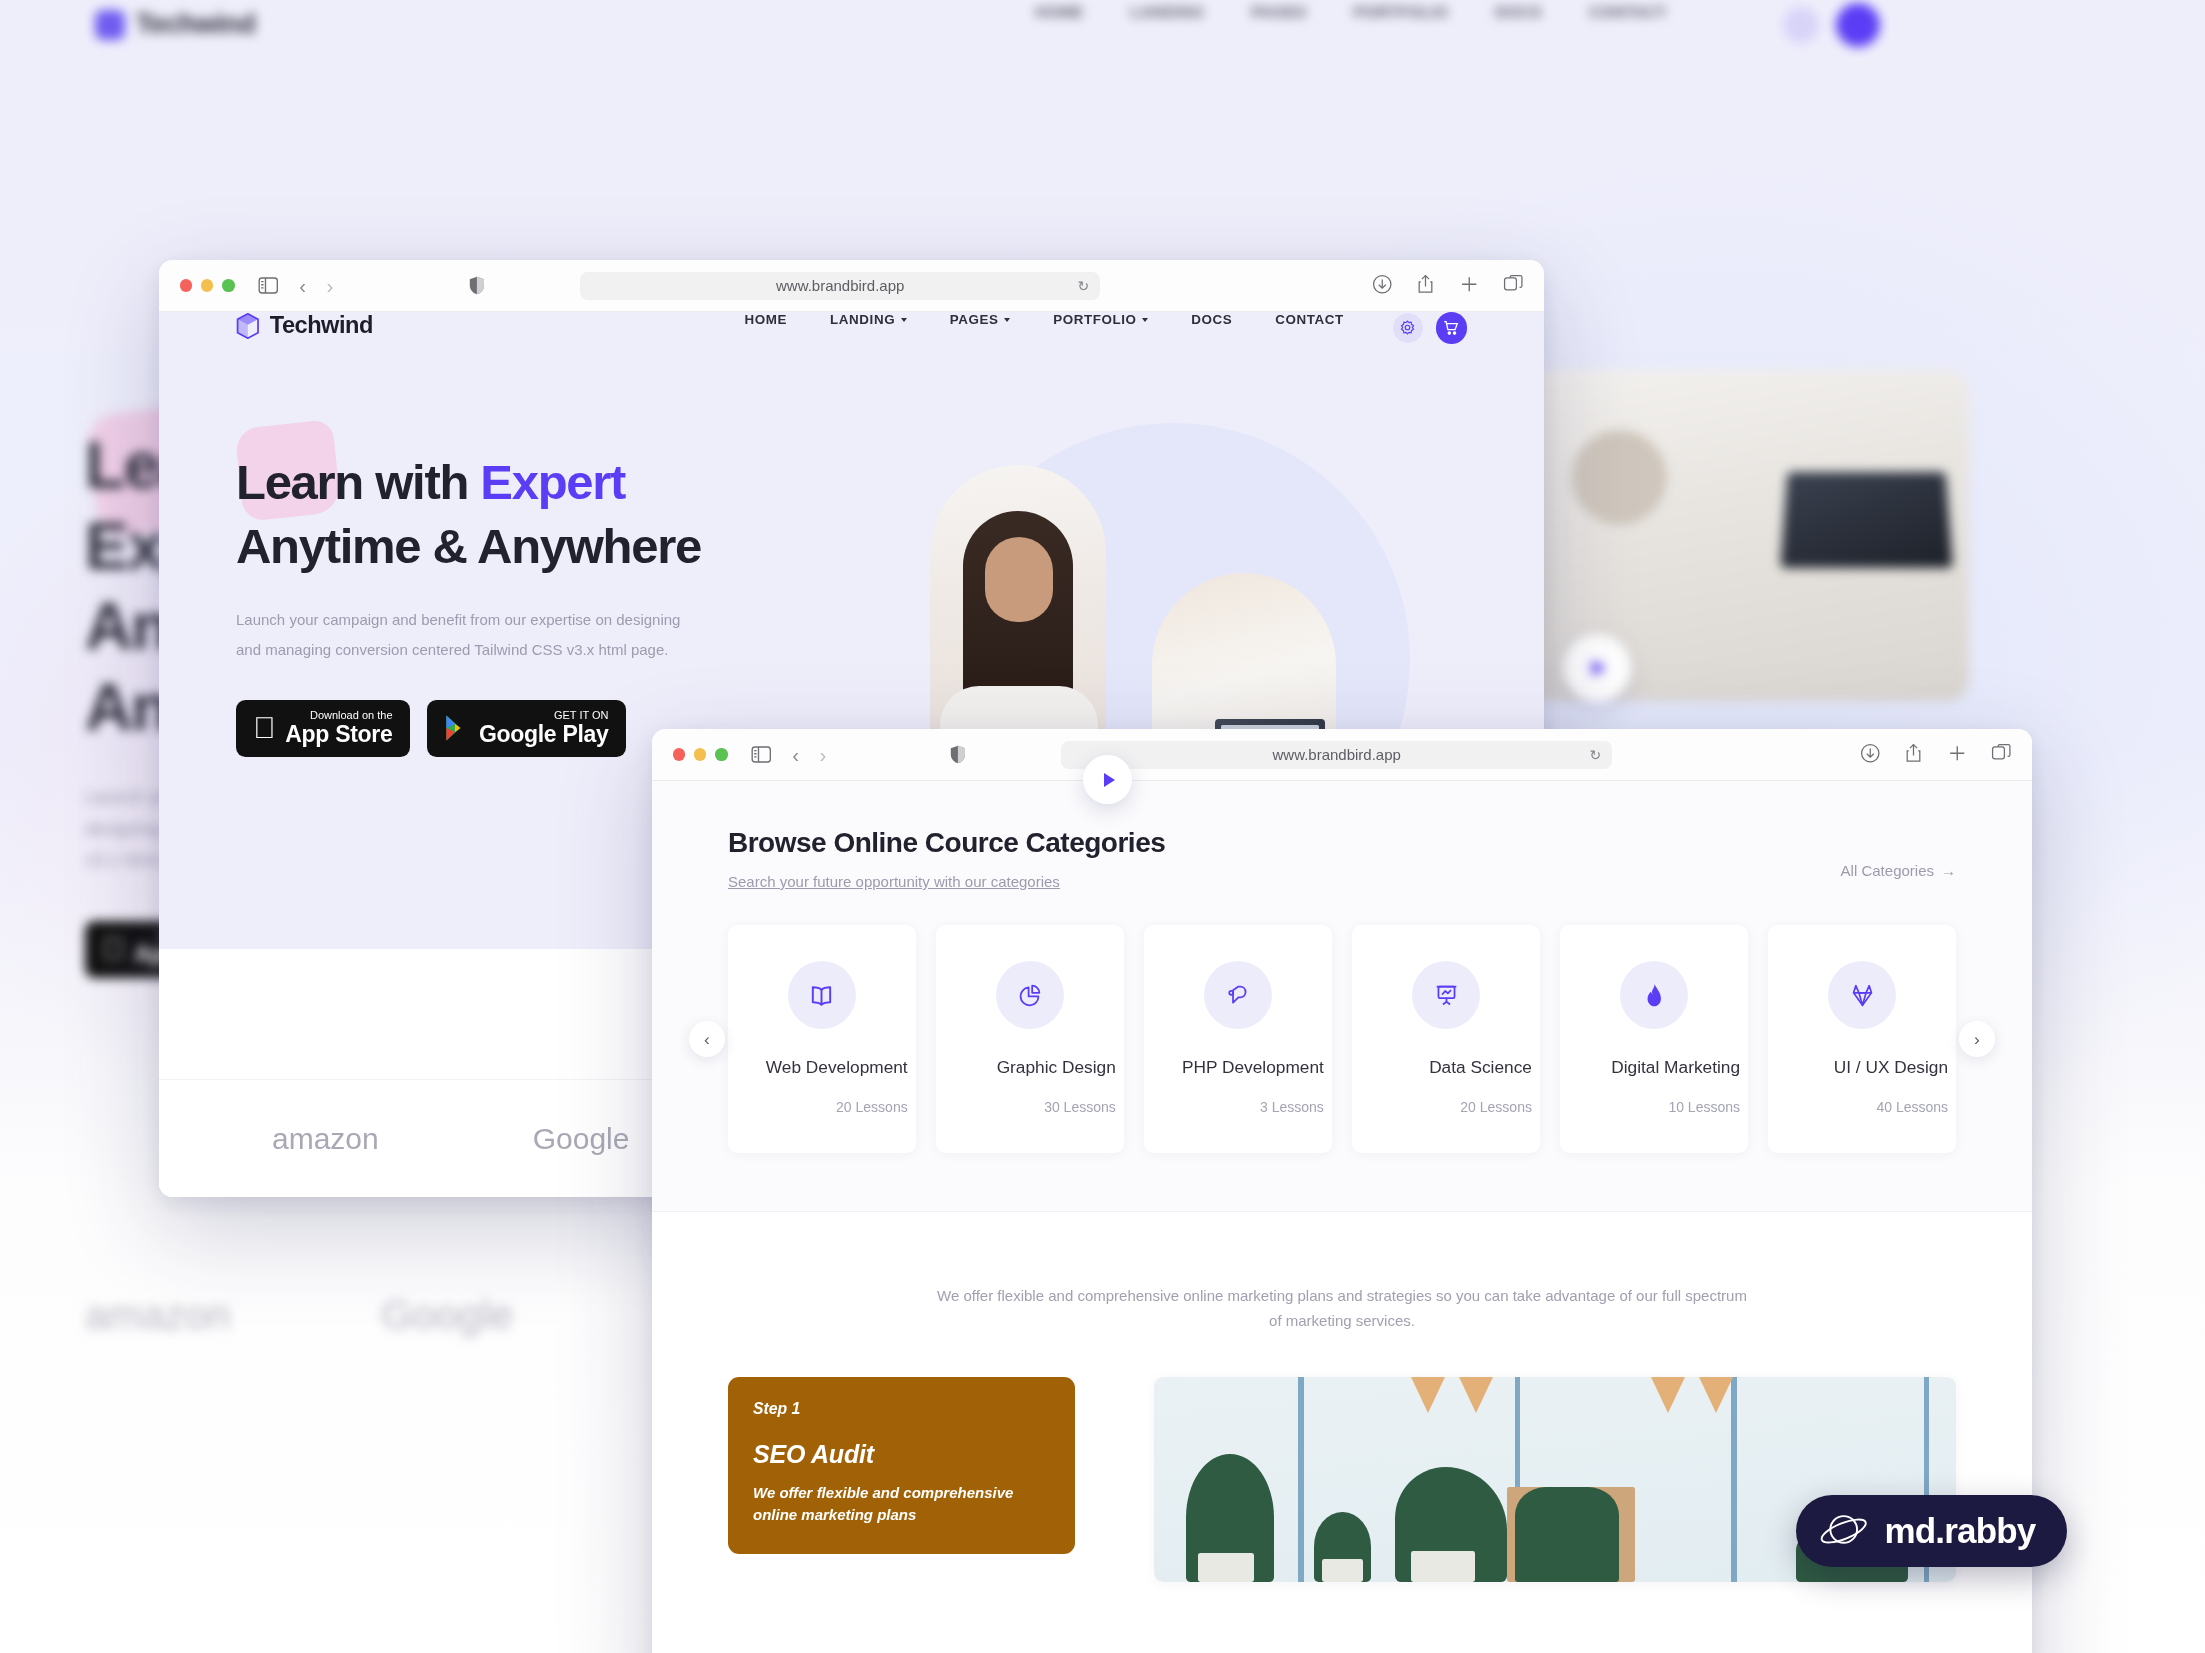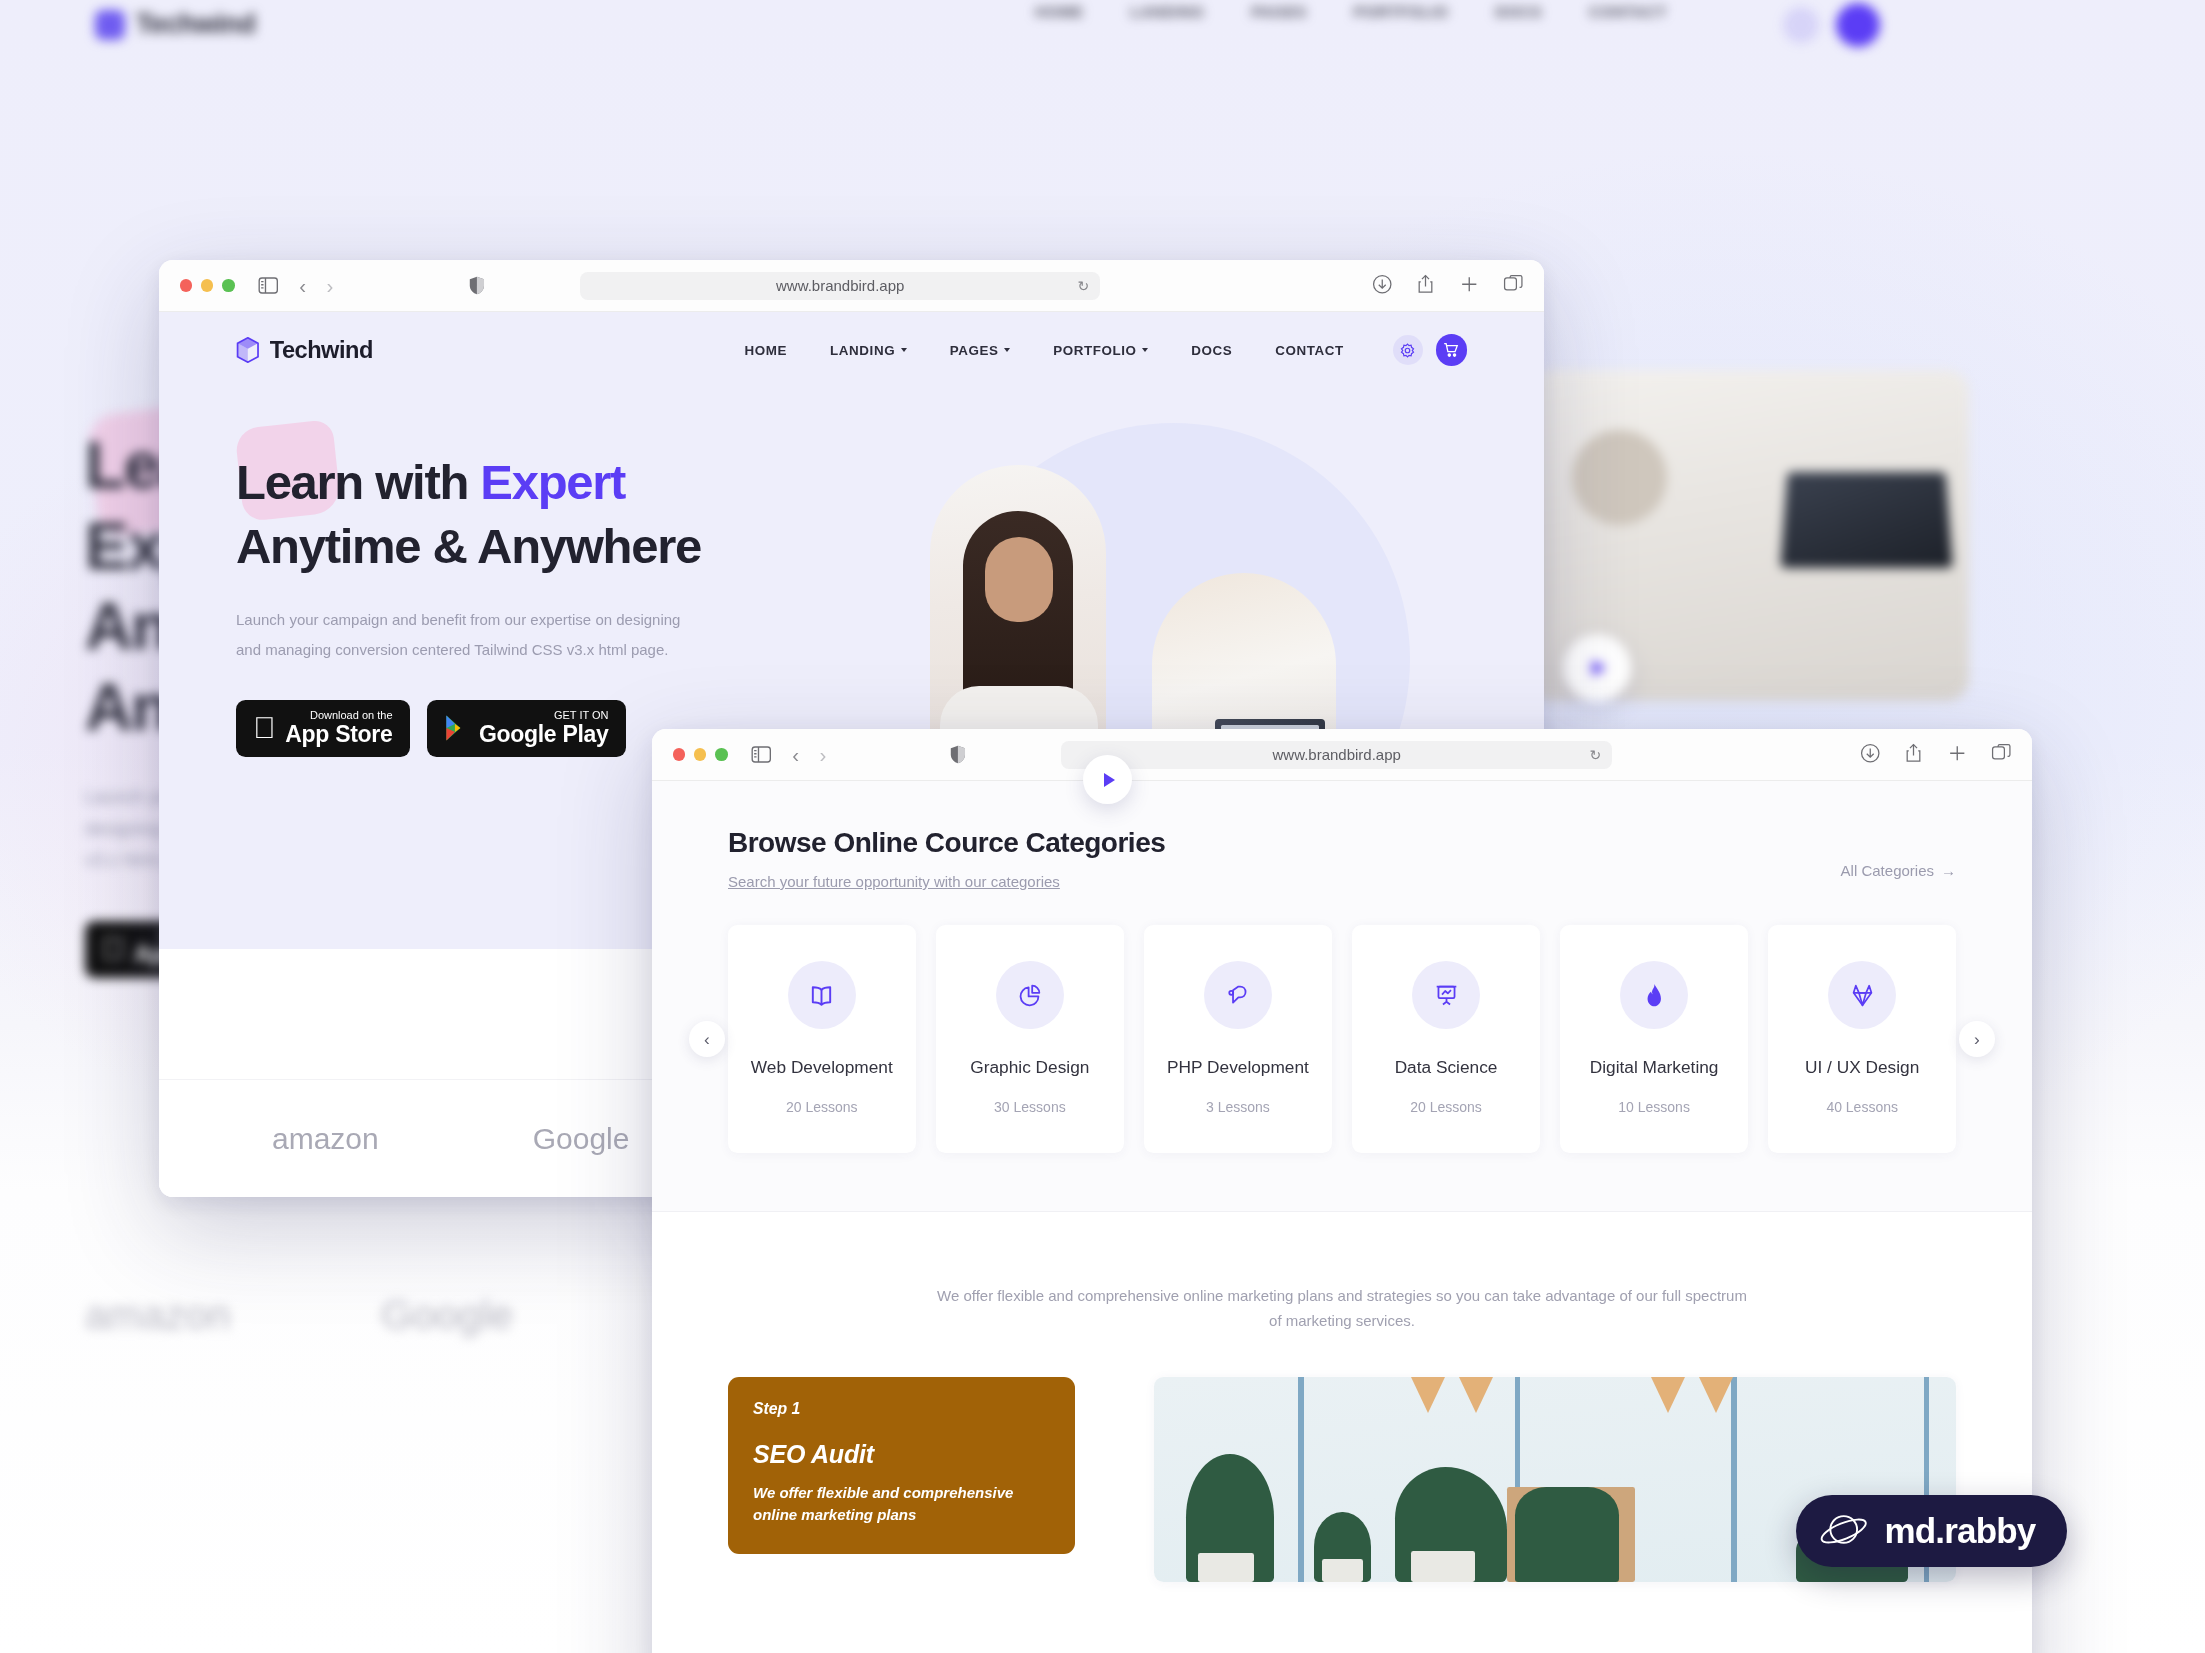--- a/index.html
+++ b/index.html
@@ -127,21 +127,21 @@
   .tb-right { display: flex; align-items: center; gap: 23.6px; margin-left: auto; color: #6e6e73; }
 
   
   #win1 { left: 159px; top: 260px; width: 1385px; height: 937px; }
   #win1 .page {
     height: calc(100% - 52px);
     background: linear-gradient(180deg,#eeeefb 0%, #eeeefb 72%, #ffffff 72%, #ffffff 100%);
     position: relative; overflow: hidden;
   }
   .site-nav {
-    height: 76px; display: flex; align-items: center; padding: 0 77px;
+    height: 76px; display: flex; align-items: flex-start; padding: 0 77px;
   }
   .site-logo { display: flex; align-items: center; gap: 10.2px; }
   .hexmark { width: 23.6px; height: 26px; }
   .site-logo-text { font-size: 23.6px; font-weight: 700; color: #1d1d2b; letter-spacing: -0.5px; }
   .site-menu { display: flex; gap: 43px; margin-left: auto; }
   .site-menu a {
     font-size: 13.4px; font-weight: 700; letter-spacing: 0.6px; color: #2e2e3c;
     text-decoration: none; display: flex; align-items: center; gap: 5.5px;
   }
   .caret { width:0;height:0;border-left:3.9px solid transparent;border-right:3.9px solid transparent;border-top:4.7px solid #2e2e3c; }
@@ -235,21 +235,21 @@
   .cat-title { font-size: 28px; font-weight: 600; color: #22222f; letter-spacing: -0.5px; }
   .cat-sub { margin-top: 14px; font-size: 15px; color: #9b9bae; text-decoration: underline; }
   .all-cat {
     margin-left: auto; margin-top: 35px; font-size: 15px; color: #9b9bae;
     display: flex; align-items: center; gap: 7px; text-decoration: none;
   }
   .cards { margin-top: 35px; display: flex; gap: 20.5px; position: relative; }
   .card {
     flex: 1; background: #fff; border-radius: 9.5px;
     box-shadow: 0 1.6px 11px rgba(60,60,110,.05);
-    padding: 36px 7.9px 38px; text-align: center;
+    padding: 36px 7.9px 38px; text-align: right;
     min-height: 228px;
   }
   .card .iconwrap {
     width: 68px; height: 68px; margin: 0 auto; border-radius: 50%;
     background: #edecfb; display: flex; align-items: center; justify-content: center;
     color: #5b3df5;
   }
   .card .cname { margin-top: 28px; font-size: 17.3px; color: #33333f; font-weight: 500; }
   .card .clessons { margin-top: 20.5px; font-size: 14px; color: #a4a4b4; }
   .carousel-btn {

